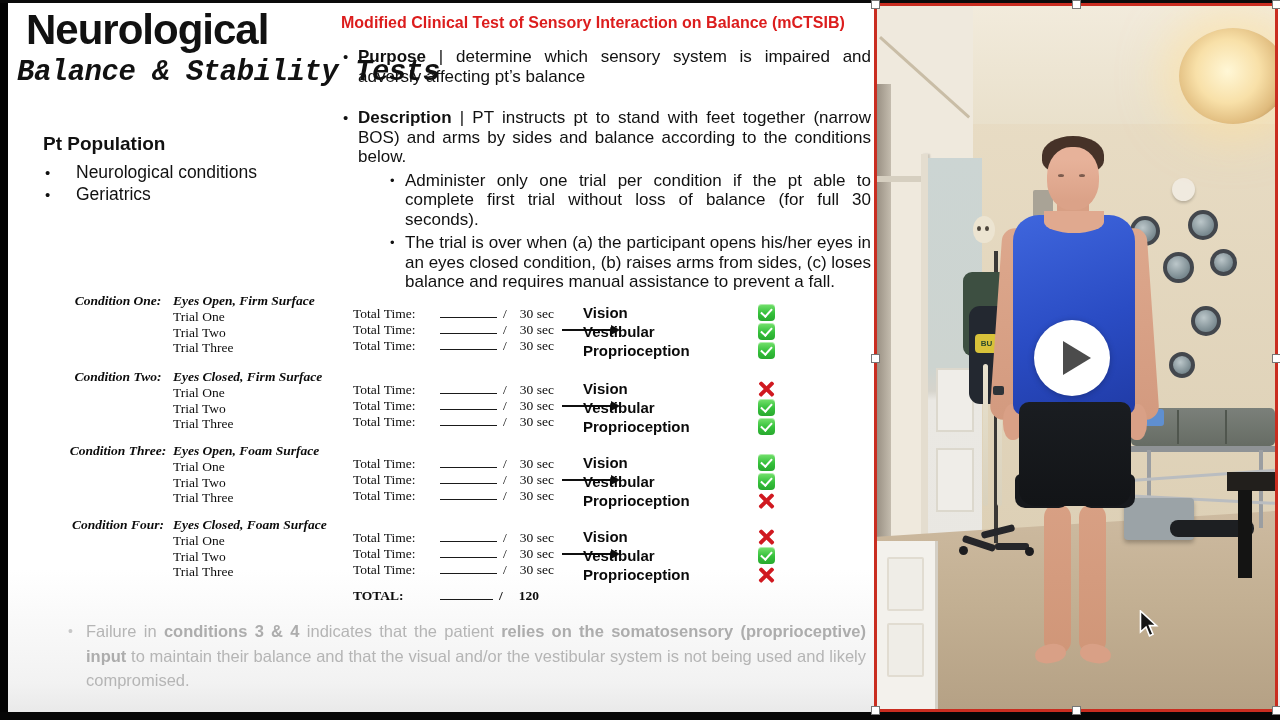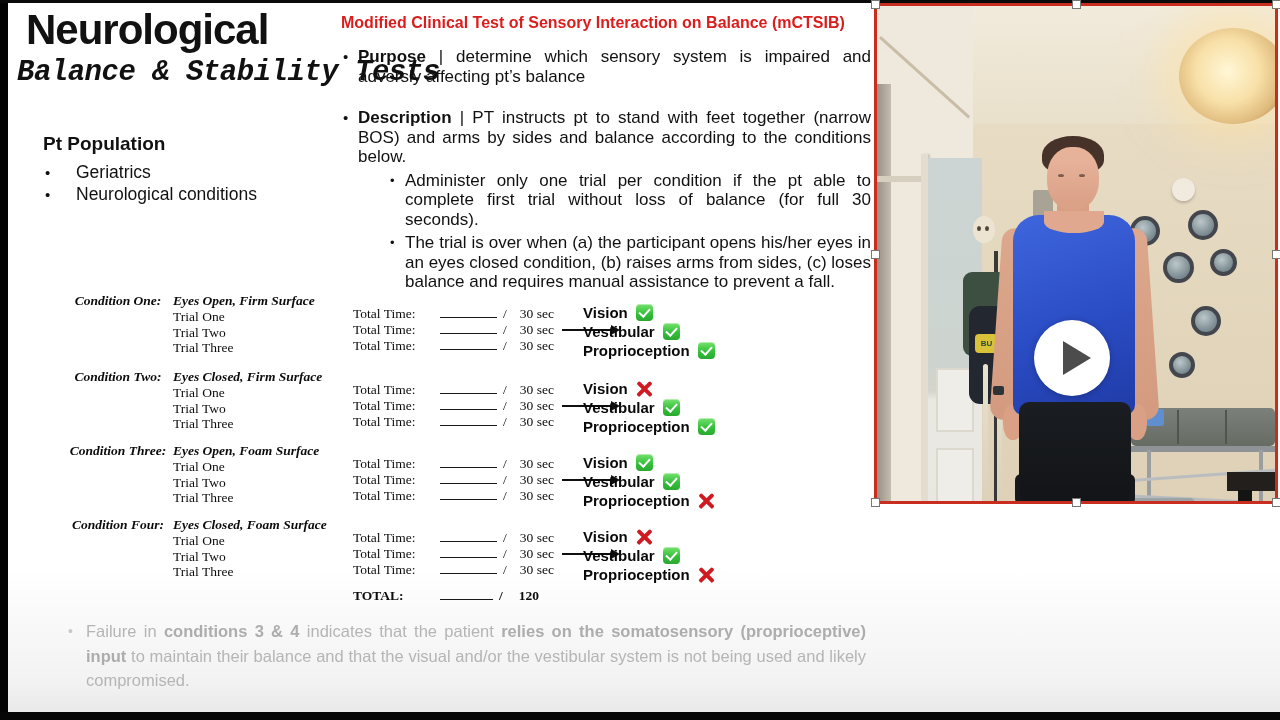--- a/index.html
+++ b/index.html
@@ -44,21 +44,21 @@
   .time-col{position:absolute;left:288px;top:13px;width:210px;line-height:16px;}
   .time-row{display:flex;align-items:baseline;height:16px;}
   .tt-label{width:70px;}
   .blank{display:inline-block;width:57px;border-bottom:1.4px solid #1a1a1a;height:11px;margin-left:17px;}
   .slash{margin-left:6px;}
   .sec{margin-left:13px;}
   .arrow{position:absolute;left:497px;top:36px;width:56px;height:2px;background:#101010;}
   .arrow::after{content:"";position:absolute;right:-2px;top:-4px;border-left:9px solid #101010;
                 border-top:5px solid transparent;border-bottom:5px solid transparent;}
   .sense-col{position:absolute;left:518px;top:10px;width:192px;}
-  .sense-row{display:flex;justify-content:flex-start;align-items:center;height:19px;
+  .sense-row{display:flex;justify-content:space-between;align-items:center;height:19px;
              font-family:"Liberation Sans",sans-serif;font-size:15px;font-weight:bold;color:#0a0a0a;}
   .mark{position:relative;display:inline-block;width:17px;height:17px;margin-left:8px;flex:0 0 auto;}
   .mark[data-status="pass"]{background:linear-gradient(180deg,#76e26e 0%,#35c03b 55%,#28a92e 100%);
         border-radius:4px;box-shadow:inset 0 1px 0 rgba(255,255,255,.45);}
   .mark[data-status="pass"]::after{content:"";position:absolute;left:5px;top:2px;width:5px;height:9px;
         border-right:2.6px solid #fff;border-bottom:2.6px solid #fff;transform:rotate(42deg);}
   .mark[data-status="fail"]::before,.mark[data-status="fail"]::after{content:"";position:absolute;left:-1px;top:6.5px;
         width:19px;height:4.2px;background:#d01920;border-radius:1.5px;}
   .mark[data-status="fail"]::before{transform:rotate(45deg);}
   .mark[data-status="fail"]::after{transform:rotate(-45deg);}
@@ -67,21 +67,21 @@
   .total-row .blank{width:53px;}
   .total-row .sec{margin-left:16px;}
 
   
   .footnotes{position:absolute;left:60px;top:619px;width:798px;color:#b5b5b5;}
   .fn{position:relative;padding-left:18px;font-size:16.5px;line-height:24.5px;text-align:justify;margin-bottom:1px;}
   .fn::before{content:"•";position:absolute;left:0;top:0;color:#c8c8c8;font-size:14px;}
   .fn b{color:#adadad;}
 
   
-  .video{position:absolute;left:874px;top:3px;width:404px;height:501px;border:3px solid #c92d20;
+  .video{position:absolute;left:874px;top:3px;width:404px;height:709px;border:3px solid #c92d20;
          box-sizing:border-box;background:#e6d9c2;}
   .scene{position:absolute;inset:0;overflow:hidden;}
   .abs{position:absolute;}
   .ceiling{left:0;top:0;width:100%;height:118px;background:linear-gradient(180deg,#f2ebdc,#e9e0cb);}
   .wallshade{left:0;top:100px;width:100%;height:430px;background:linear-gradient(180deg,#e8dcc4,#ddd0b6);}
   .hallwall{left:0;top:0;width:96px;height:703px;background:#efe9dd;}
   .soffit-line{left:4px;top:30px;width:120px;height:3px;background:#c9bda6;transform:rotate(42deg);transform-origin:left top;}
   .doorframe-left{left:0;top:78px;width:14px;height:556px;background:linear-gradient(90deg,#9a9184,#c4bcae);}
   .doorframe-top{left:0;top:170px;width:96px;height:6px;background:#d6cfc0;}
   .innerdoor-frame{left:44px;top:148px;width:7px;height:470px;background:#e4ddcf;box-shadow:2px 0 2px rgba(0,0,0,.15);}
@@ -149,22 +149,22 @@
   <div class="slide">
 
     <div class="title-block">
       <div class="main-title">Neurological</div>
       <div class="sub-title">Balance &amp; Stability Tests</div>
     </div>
 
     <div class="population">
       <h3>Pt Population</h3>
       <ul>
+        <li>Neurological conditions</li>
         <li>Geriatrics</li>
-        <li>Neurological conditions</li>
       </ul>
     </div>
 
     <div class="midcol">
       <div class="red-heading">Modified Clinical Test of Sensory Interaction on Balance (mCTSIB)</div>
       <ul class="mainlist">
         <li><b>Purpose</b><span> | determine which sensory system is impaired and adversly affecting pt’s balance</span></li>
         <li class="li-gap"><b>Description</b><span> | PT instructs pt to stand with feet together (narrow BOS) and arms by sides and balance according to the conditions below.</span>
           <ul class="sublist">
             <li>Administer only one trial per condition if the pt able to complete first trial without loss of balance (for full 30 seconds).</li>

